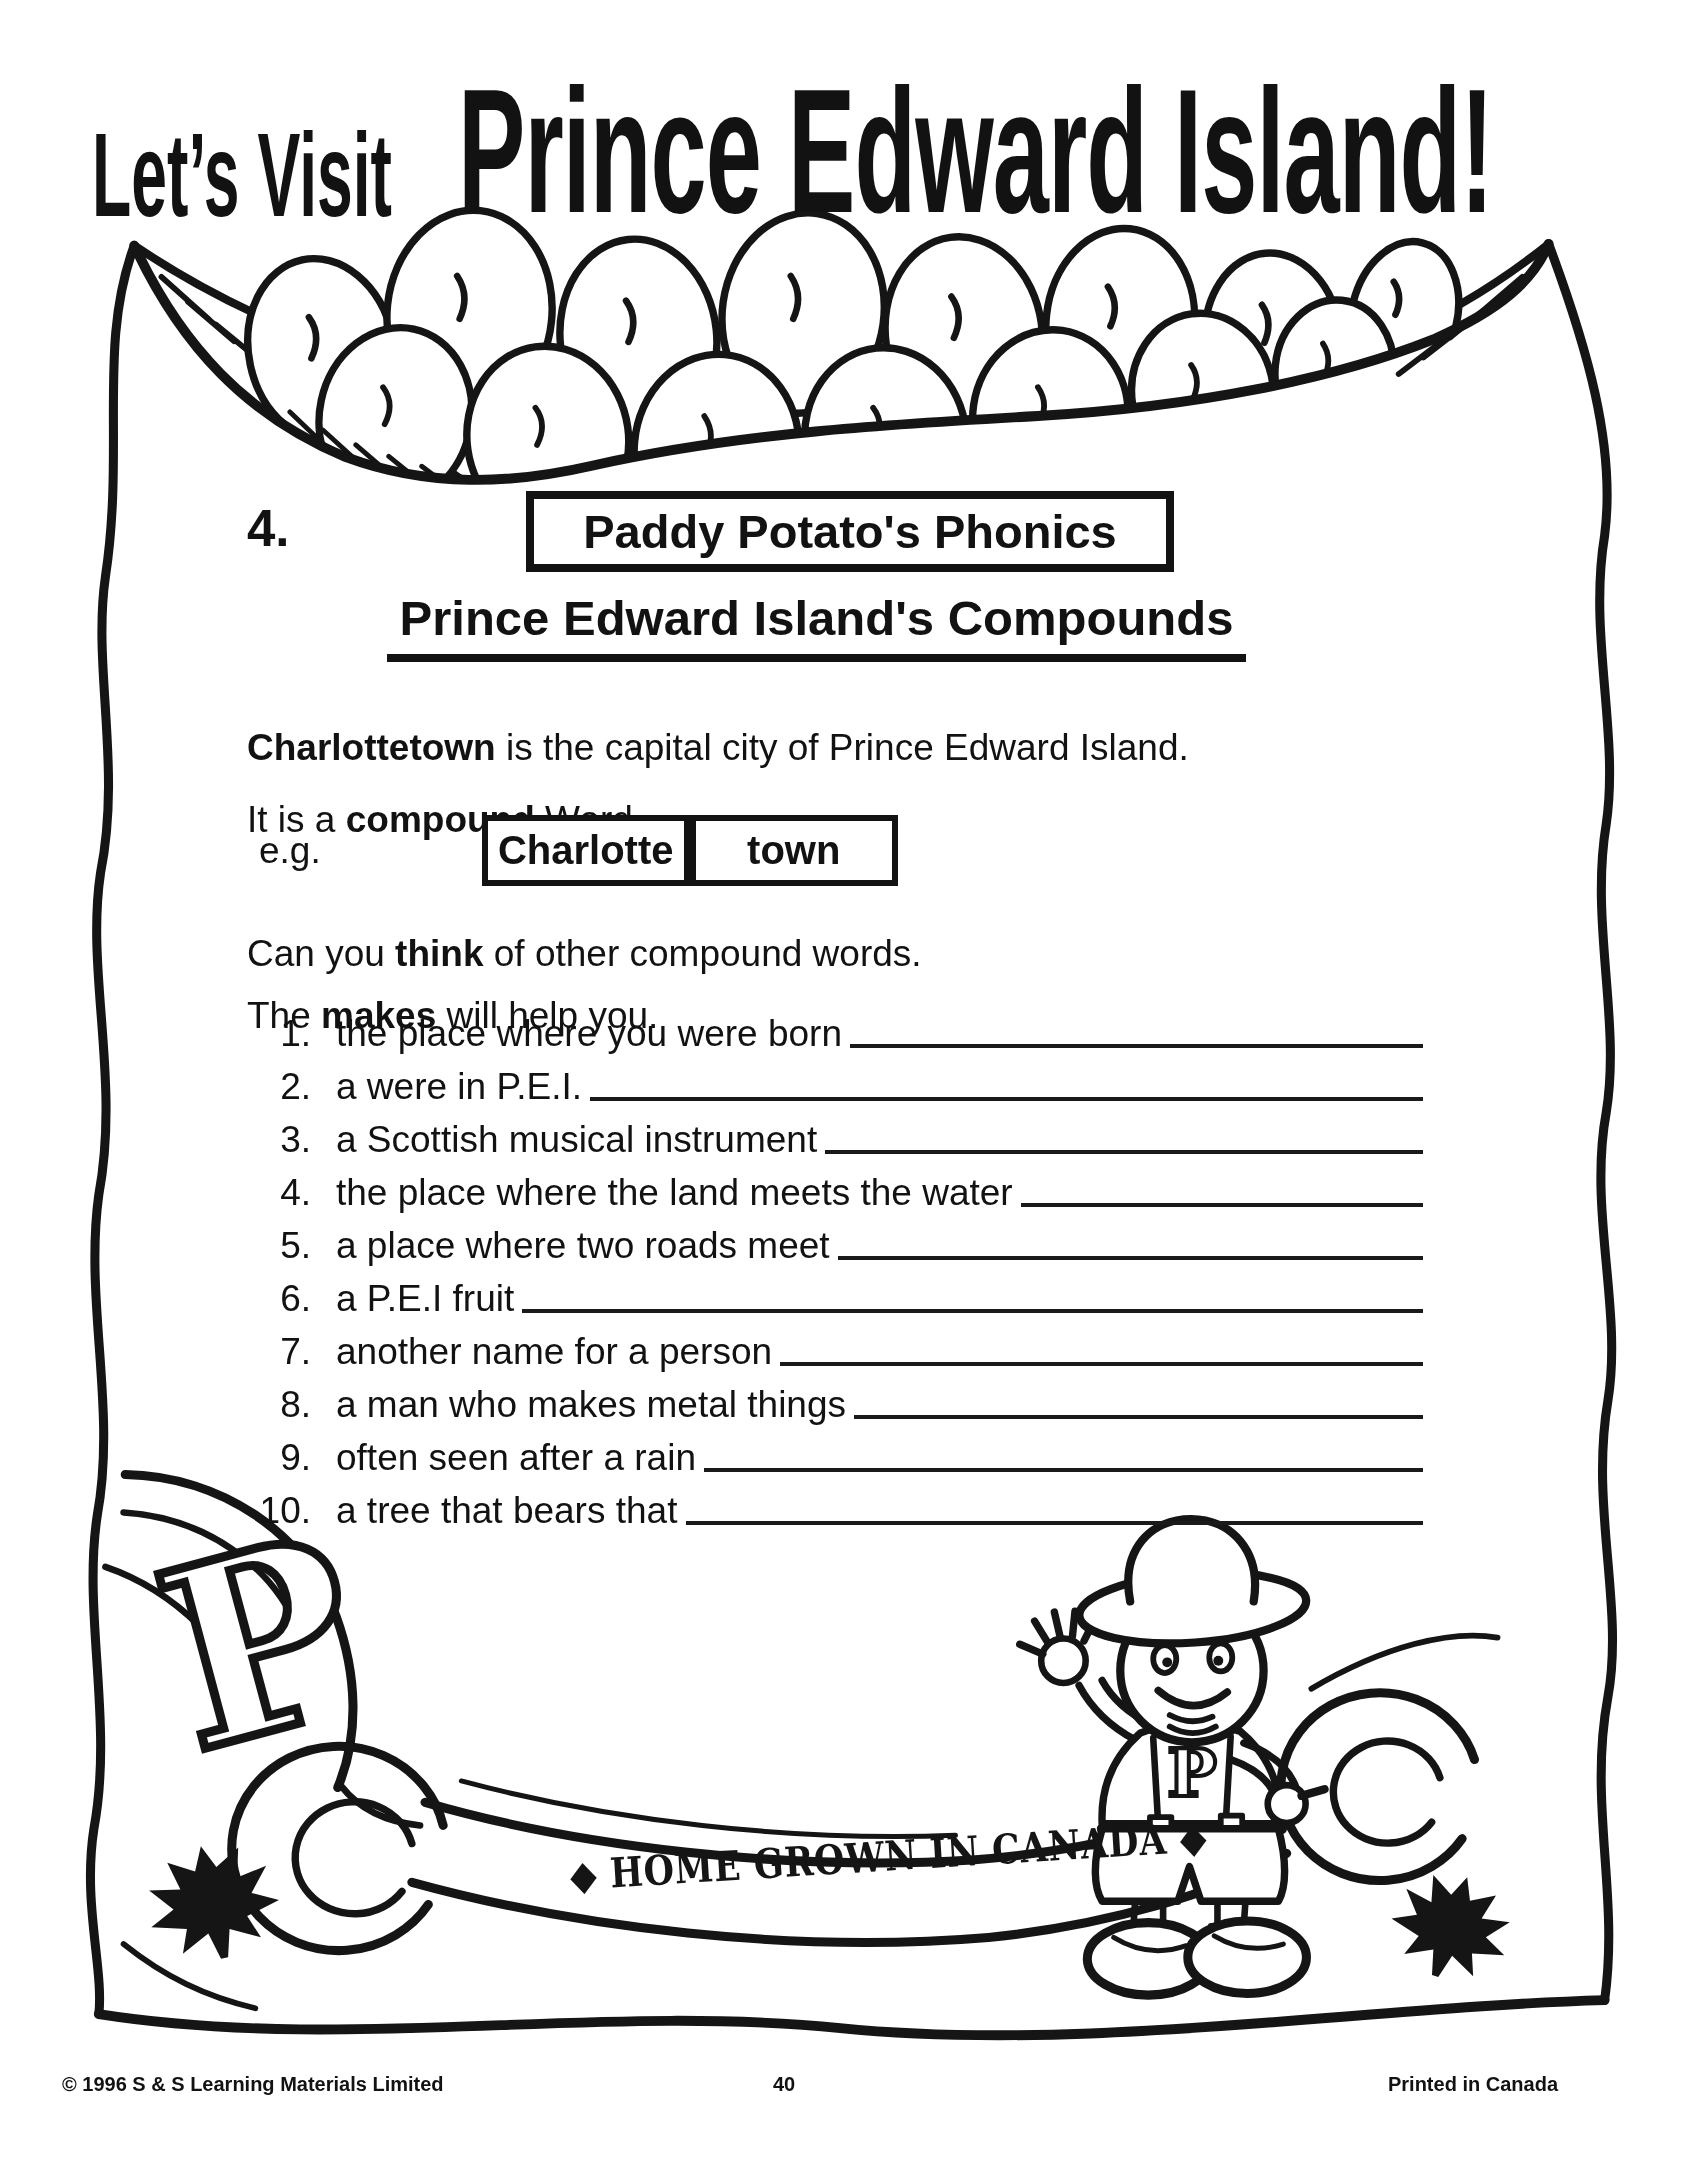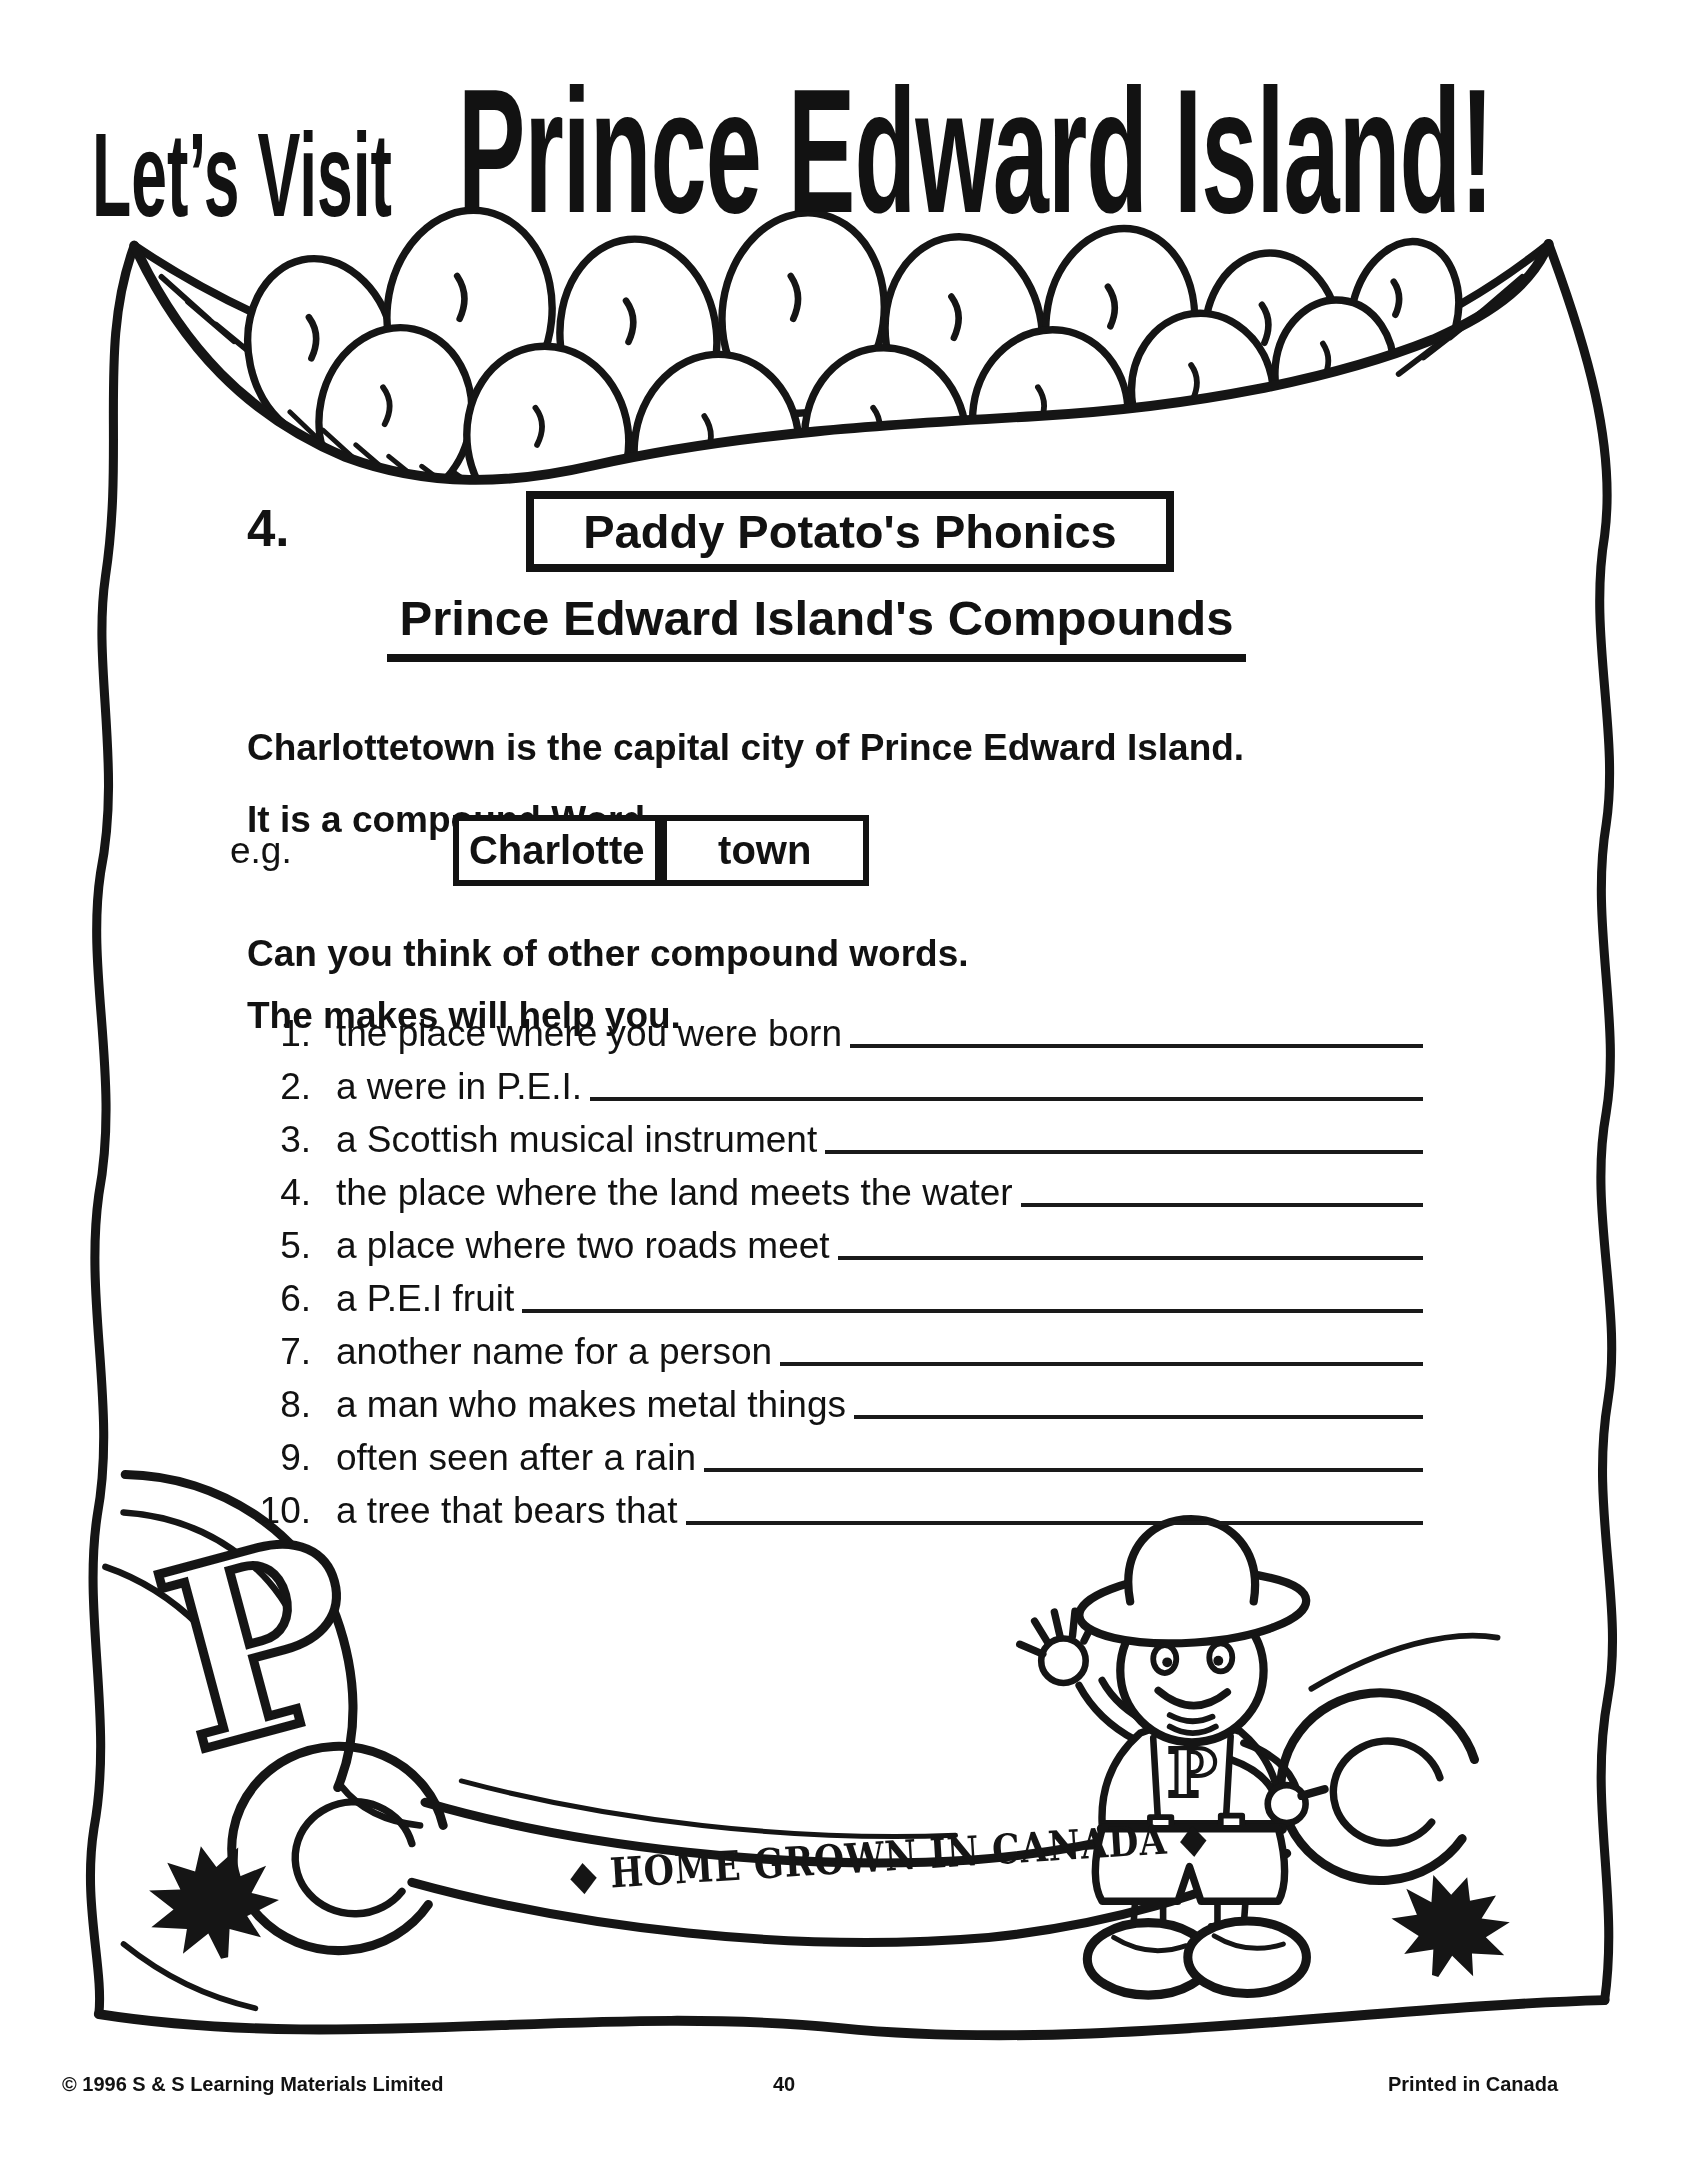--- a/index.html
+++ b/index.html
@@ -23,26 +23,26 @@
   .box-title{
     position:absolute;left:526px;top:491px;width:648px;height:81px;box-sizing:border-box;
     border:8.2px solid #131313;display:flex;align-items:center;justify-content:center;
     font-size:47px;font-weight:bold;background:#fff;
   }
   .subtitle-wrap{position:absolute;left:0;top:590px;width:1633px;text-align:center;}
   .subtitle{
     display:inline-block;font-size:49px;font-weight:bold;
     border-bottom:8.2px solid #131313;padding:0 13px 8.2px 13px;
   }
-  .bodytext{position:absolute;left:247px;font-size:37px;line-height:1.2;white-space:nowrap;font-weight:bold;}
+  .bodytext{position:absolute;left:247px;font-size:37px;line-height:1.2;white-space:nowrap;}
   .intro1{top:689px;}
   .intro2{top:761px;}
   .prompt{top:895px;}
   .clues-note{top:957px;}
-  .example-row{position:absolute;left:230px;top:814px;display:flex;align-items:center;height:73px;}
+  .example-row{position:absolute;left:259px;top:814px;display:flex;align-items:center;height:73px;}
   .eg-label{font-size:37px;}
   .ebox{
     width:208px;height:71px;box-sizing:border-box;border:6.6px solid #131313;background:#fff;
     display:flex;align-items:center;justify-content:center;font-size:40px;font-weight:bold;
   }
   .ebox1{margin-left:161px;}
   .ebox2{}
   .clue-list{position:absolute;left:247px;top:1002px;width:1176px;list-style:none;margin:0;padding:0;}
   .clue-row{display:flex;align-items:flex-end;height:53px;font-size:37px;}
   .clue-num{width:64px;text-align:right;margin-right:25px;flex:none;}

